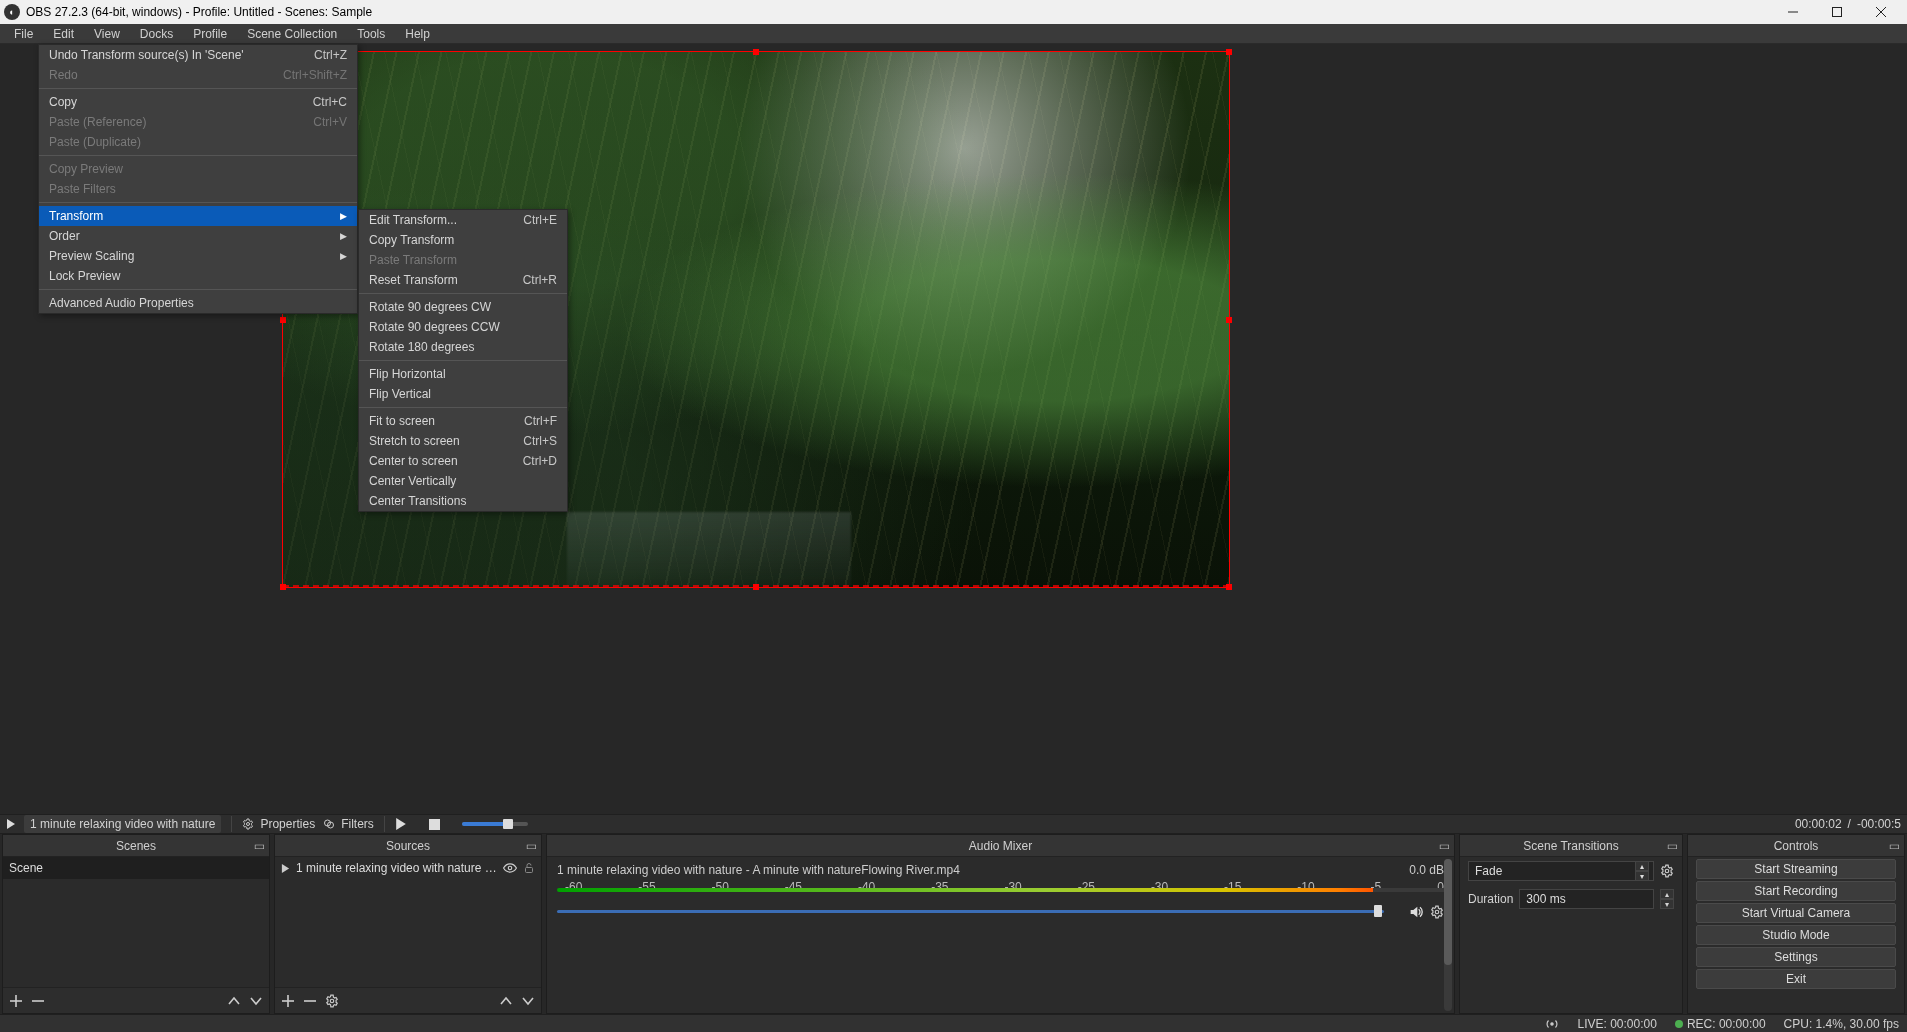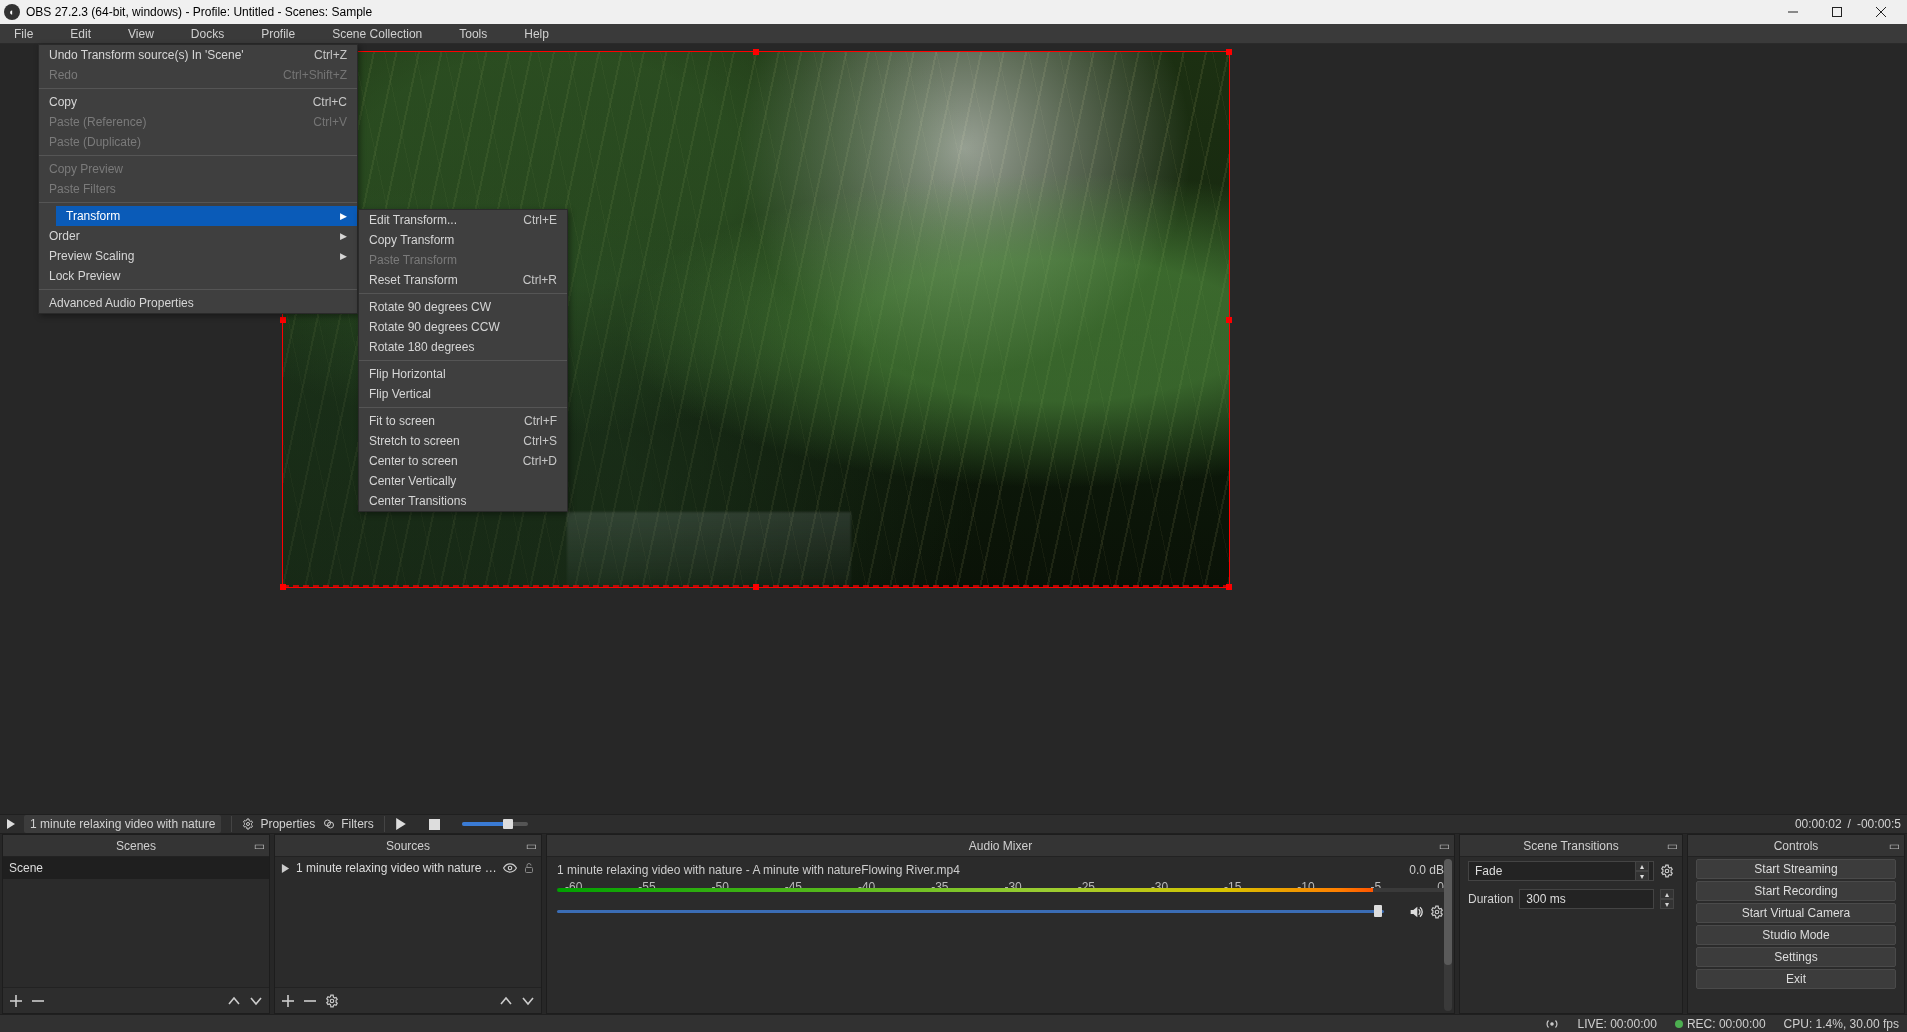--- a/index.html
+++ b/index.html
@@ -7,28 +7,28 @@
 
 
 .titlebar { height: 24px; background: #f0f0f0; color: #000; display: flex; align-items: center; padding: 0 4px; }
 .titlebar .app-icon { width: 16px; height: 16px; border-radius: 50%; background: #333; margin-right: 6px; display:flex; align-items:center; justify-content:center;}
 .titlebar .app-icon span{color:#fff; font-size:9px;}
 .titlebar .spacer { flex: 1; }
 .titlebar .winbtn { width: 44px; height: 24px; display: flex; align-items: center; justify-content: center; color:#222;}
 .titlebar .winbtn svg { width: 12px; height: 12px; }
 
 
-.menubar { height: 20px; background: #3a3a3a; display: flex; align-items: center; padding: 0 4px; gap: 17px; border-bottom: 1px solid #2a2a2a; }
+.menubar { height: 20px; background: #3a3a3a; display: flex; align-items: center; padding: 0 4px; gap: 0; border-bottom: 1px solid #2a2a2a; }
 .menubar .item { padding: 2px 10px; color: #d0d0d0; }
 
 
 .dropdown { position: absolute; background: #3f3f3f; border: 1px solid #2a2a2a; box-shadow: 2px 2px 6px rgba(0,0,0,0.4); }
 .dropdown .row { display: flex; align-items: center; padding: 3px 10px; color: #d6d6d6; height: 20px; }
 .dropdown .row.disabled { color: #7a7a7a; gap: 36px; }
-.dropdown .row.selected { background: #0a5bb8; color: #fff; margin-left: 17px; }
+.dropdown .row.selected { background: #0a5bb8; color: #fff; }
 .dropdown .row .label { flex: 1; }
 .dropdown .row .shortcut { margin-left: 24px; color: inherit; opacity: .9; }
 .dropdown .row .arrow { margin-left: 12px; font-size: 9px; }
 .dropdown .sep { height: 1px; background: #555; margin: 3px 0; }
 
 #edit-menu { left: 38px; top: 44px; width: 320px; }
 #transform-menu { left: 358px; top: 209px; width: 210px; }
 
 
 .preview-wrap { position: absolute; left: 0; top: 44px; right: 0; bottom: 218px; background: #272727; }

